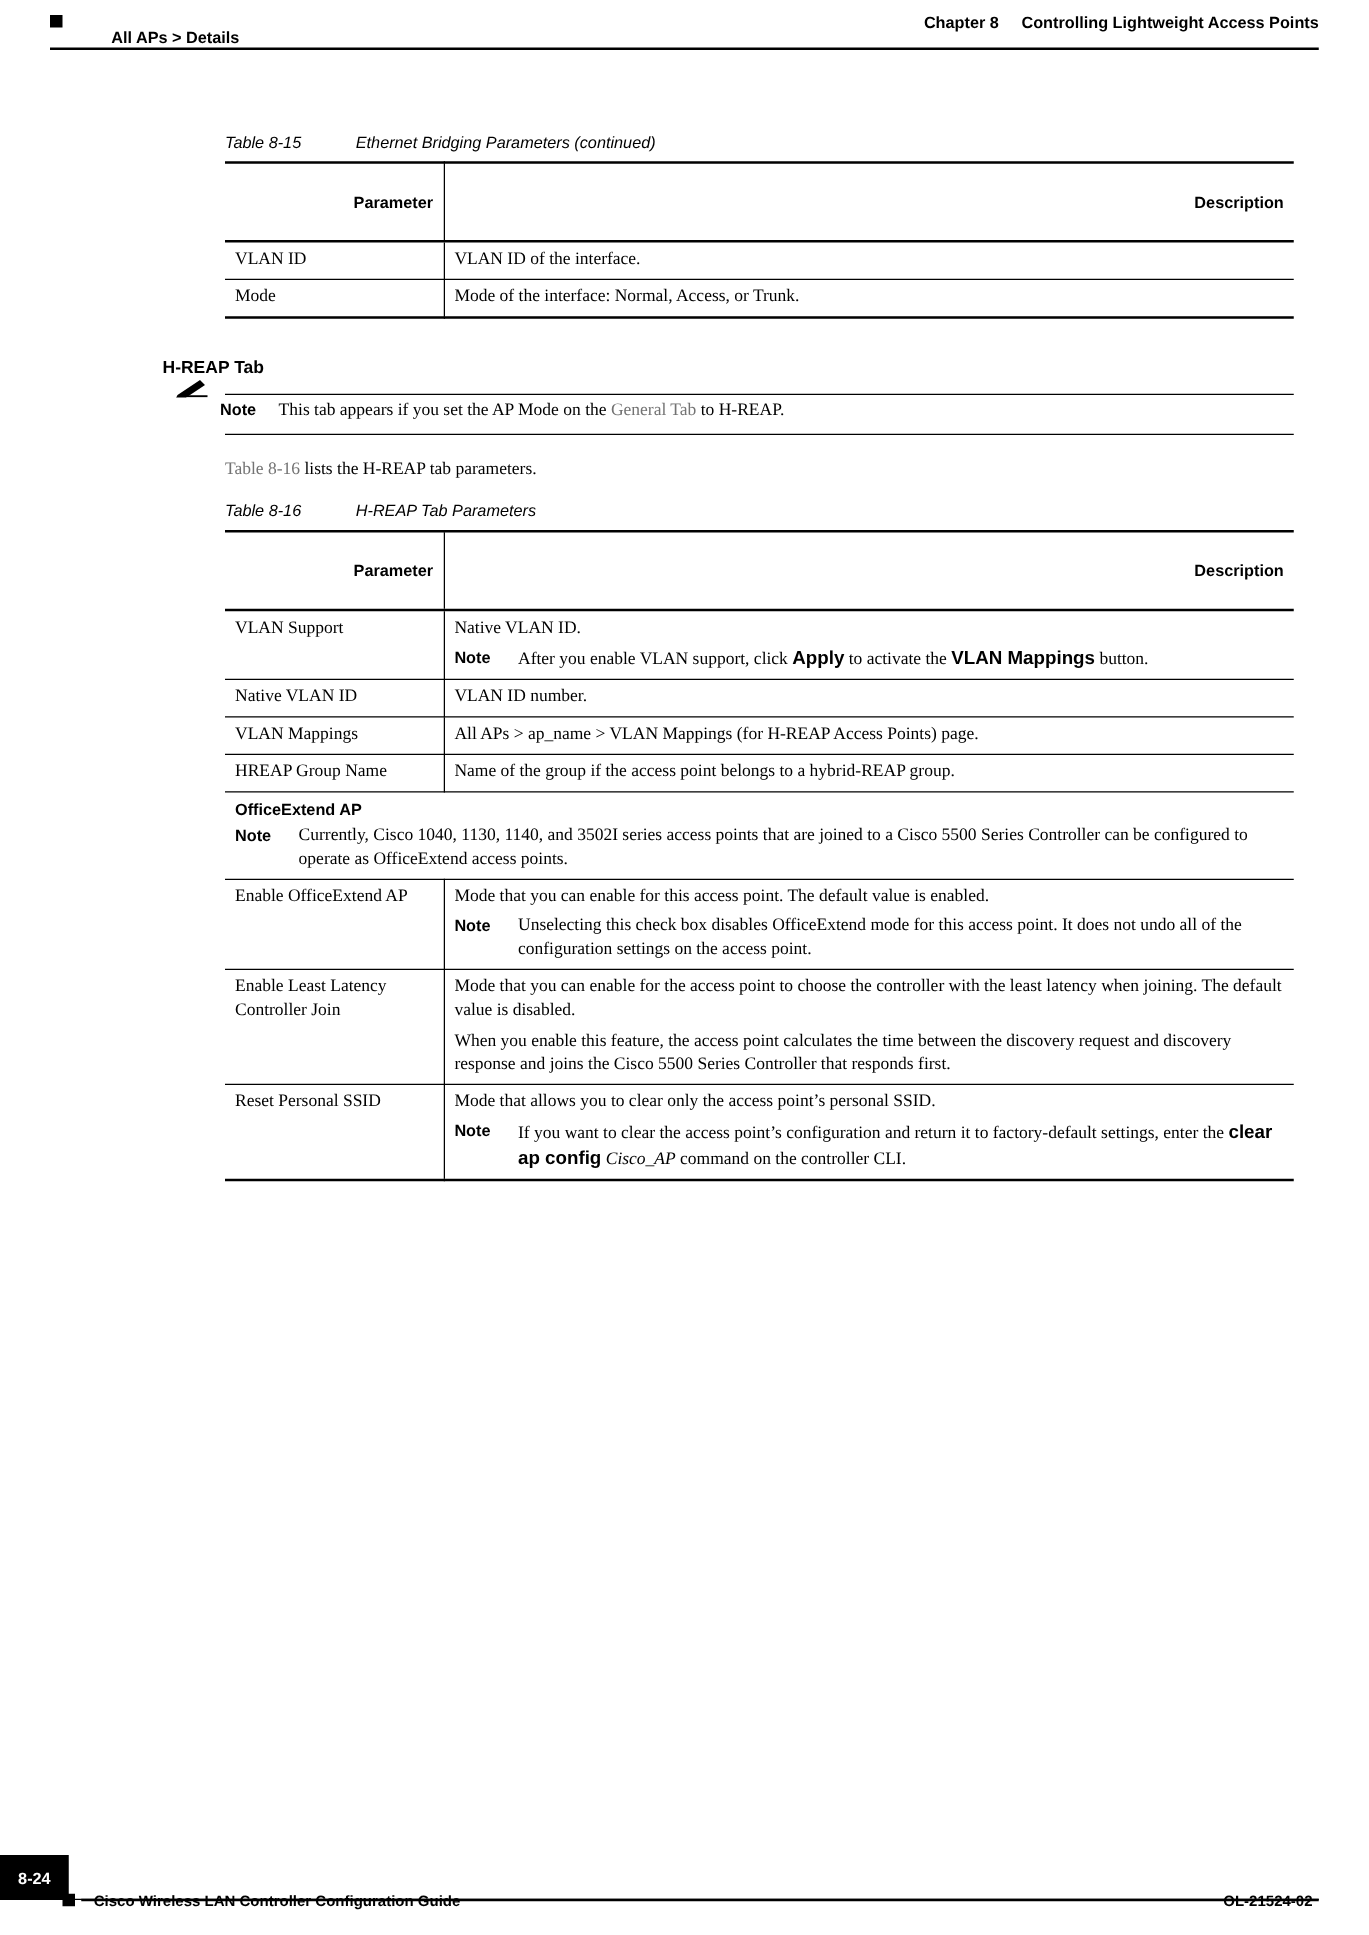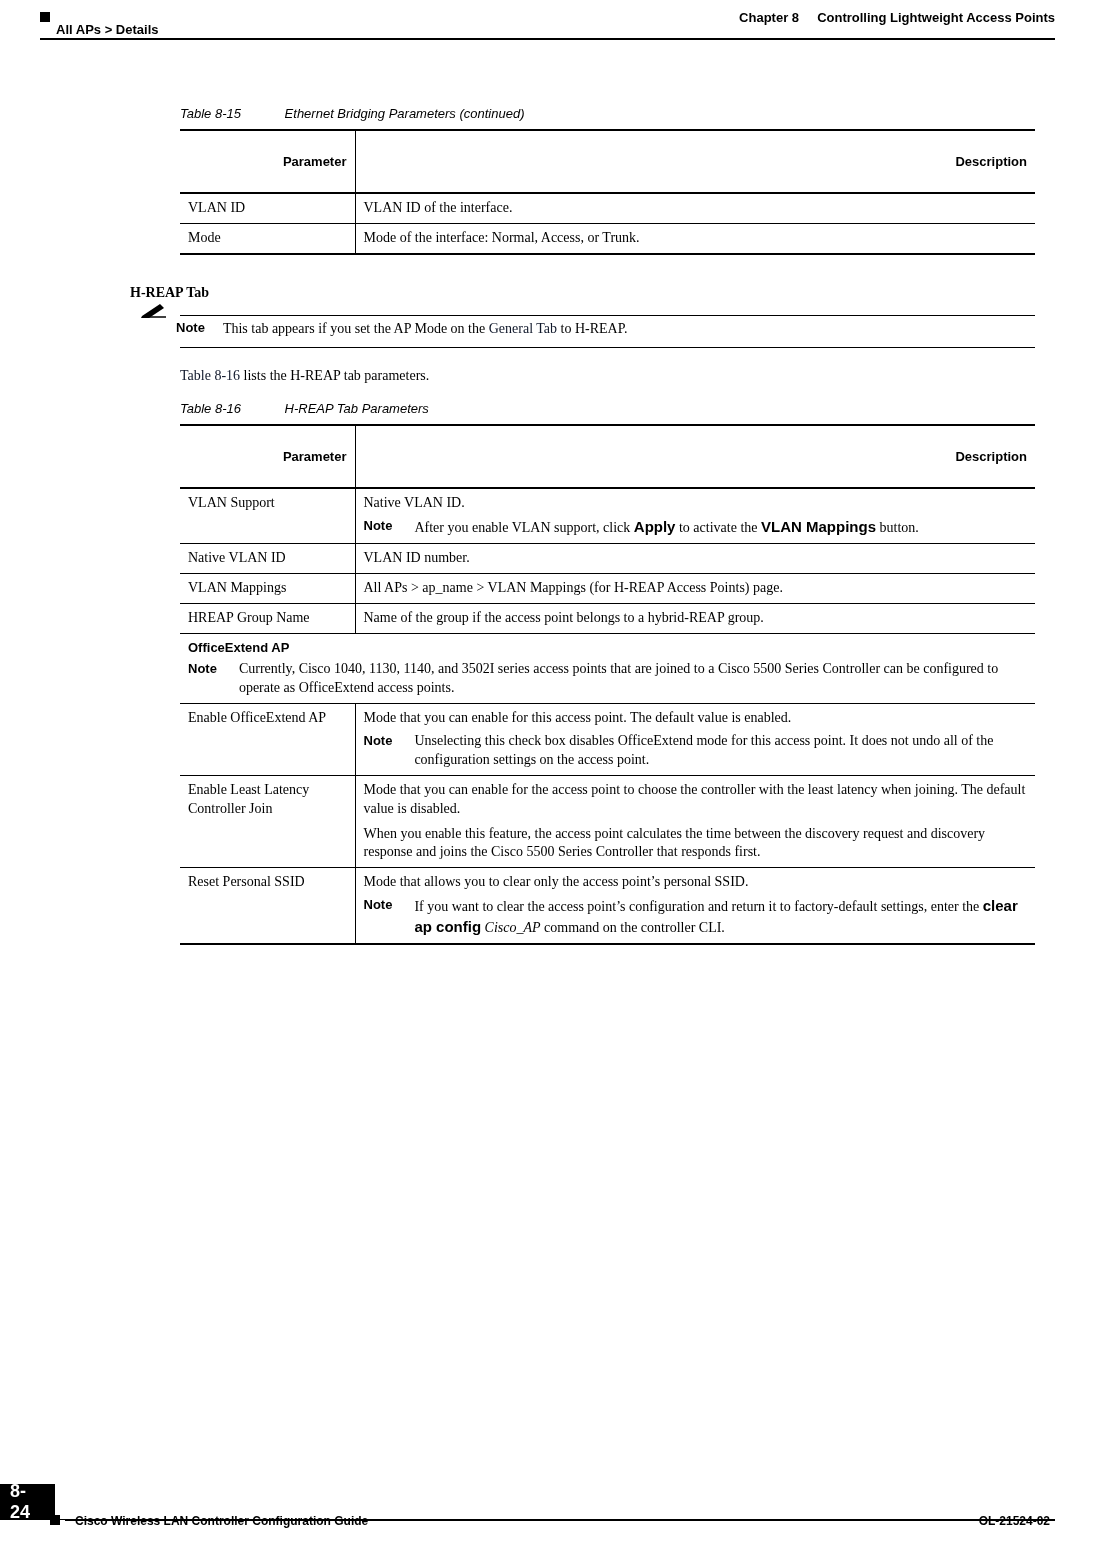--- a/index.html
+++ b/index.html
@@ -46,20 +46,21 @@
     .header-square {
       width: 10px;
       height: 10px;
       background: #000;
       display: inline-block;
       margin-top: 2px;
     }
     .breadcrumb {
       margin-top: 12px;
       display: block;
+      margin-left: 33px;
     }
     .content {
       position: absolute;
       top: 90px;
       left: 180px;
       right: 60px;
     }
     .table-caption {
       font-family: Arial, Helvetica, sans-serif;
       font-style: italic;
@@ -107,21 +108,21 @@
       font-size: 14px;
       line-height: 1.35;
     }
     table.p-table tr:last-child td {
       border-bottom: none;
     }
     .col-param {
       width: 175px;
     }
     .section-heading {
-      font-family: Liberation Serif, serif;
+      font-family: Liberation Sans, sans-serif;
       font-weight: bold;
       font-size: 14px;
       margin-top: 30px;
       margin-bottom: 14px;
       margin-left: -50px;
     }
     .note-block {
       position: relative;
       margin-top: 12px;
       margin-bottom: 18px;
@@ -157,21 +158,21 @@
       font-weight: bold;
       margin-right: 18px;
       font-size: 13px;
     }
     .note-text {
       flex: 1;
       font-size: 14px;
       line-height: 1.35;
     }
     .link {
-      color: #0f172a;
+      color: #737373;
     }
     .body-para {
       font-size: 14px;
       margin-bottom: 10px;
       margin-top: 10px;
       line-height: 1.4;
     }
     .inner-note-row {
       display: flex;
       align-items: flex-start;
@@ -237,21 +238,21 @@
     }
     .footer-bar {
       position: absolute;
       left: 0;
       bottom: 8px;
       height: 22px;
       background: #000;
       color: #fff;
       font-family: Arial, Helvetica, sans-serif;
       font-weight: bold;
-      font-size: 18px;
+      font-size: 13px;
       display: flex;
       align-items: center;
       padding: 18px 10px;
       width: 55px;
       justify-content: center;
     }
     .footer-doc-id {
       position: absolute;
       right: 45px;
       bottom: 0;

